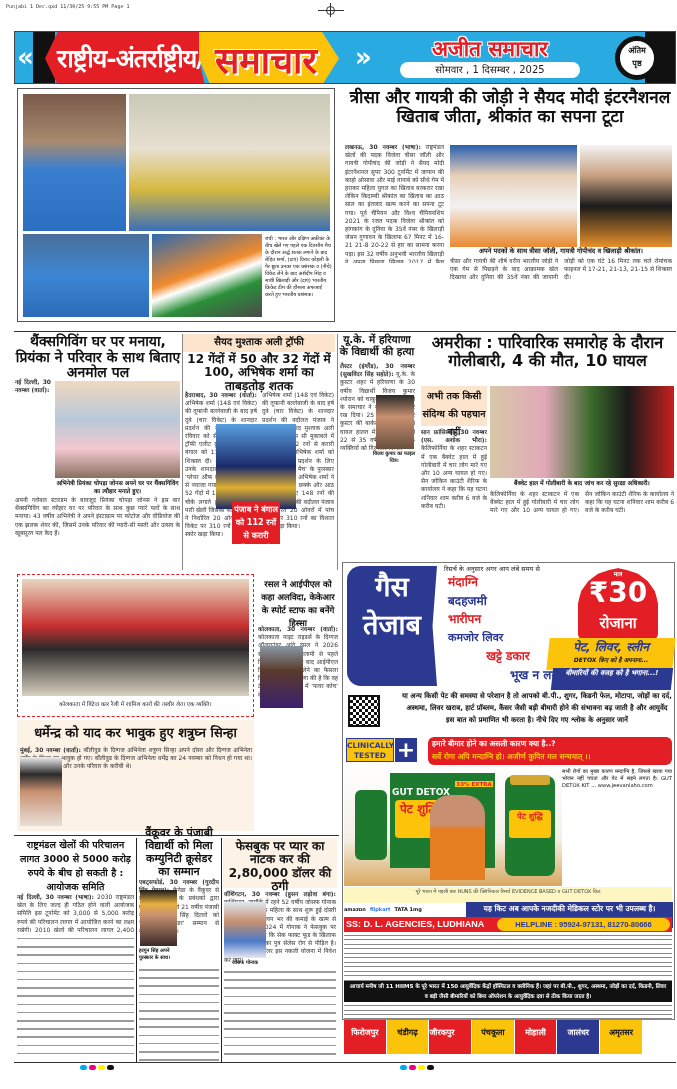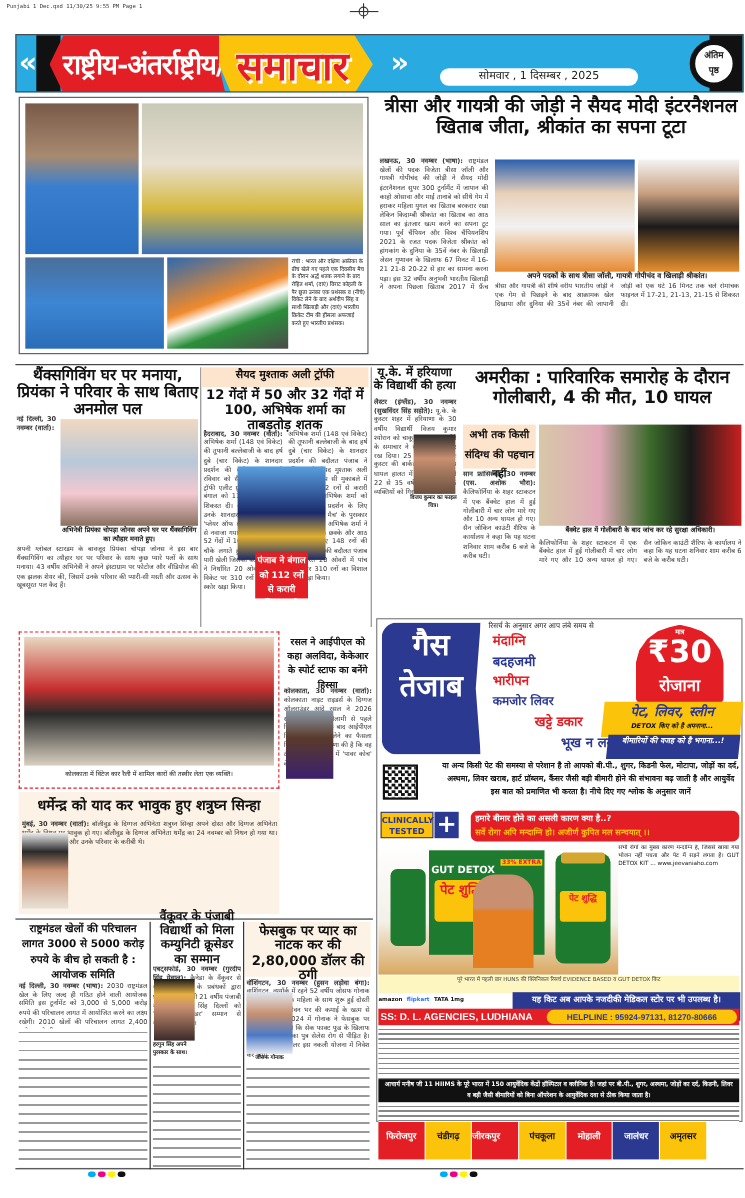--- a/index.html
+++ b/index.html
@@ -13,21 +13,21 @@
 
 .banner{position:absolute;left:14px;top:31px;width:662px;height:53px;border:1px solid #444;background:#29abe2;overflow:hidden}
 .ban-black{position:absolute;left:18px;top:0;width:22px;height:53px;background:#111}
 .ban-red{position:absolute;left:30px;top:0;width:160px;height:53px;background:#e31e24;clip-path:polygon(8% 0,100% 0,96% 50%,100% 100%,8% 100%,0 50%)}
 .ban-title{position:absolute;left:42px;top:8px;font-size:25px;font-weight:bold;color:#fff;white-space:nowrap;font-family:"DejaVu Serif",serif;letter-spacing:-1px}
 .ban-yellow{position:absolute;left:184px;top:0;width:140px;height:53px;background:#fcc30b;clip-path:polygon(0 0,88% 0,100% 50%,88% 100%,8% 100%,0 50%)}
 .ban-samachar{position:absolute;left:200px;top:3px;font-size:36px;font-weight:bold;color:#e31e24;text-shadow:2px 2px 0 #fff,-1px -1px 0 #fff;font-family:"DejaVu Serif",serif}
 .chev{position:absolute;top:10px;font-size:26px;color:#fff;font-weight:bold}
 .ajit{position:absolute;left:375px;top:2px;width:200px;text-align:center;font-size:21px;font-weight:bold;color:#e31e24;text-shadow:1px 1px 0 #fff,-1px -1px 0 #fff,1px -1px 0 #fff,-1px 1px 0 #fff}
 .datepill{position:absolute;left:385px;top:30px;width:180px;height:16px;background:#fff;border-radius:8px;font-size:10px;text-align:center;line-height:16px;color:#222}
-.ps-circle{position:absolute;right:4px;top:4px;width:44px;height:44px;border-radius:50%;background:#fff;border:5px solid #111;font-size:8px;text-align:center;line-height:13px;padding-top:3px;font-weight:bold}
+.ps-circle{position:absolute;right:16px;top:4px;width:44px;height:44px;border-radius:50%;background:#fff;border:5px solid #111;font-size:8px;text-align:center;line-height:13px;padding-top:3px;font-weight:bold}
 .ban-right-black{position:absolute;right:0;top:0;width:30px;height:53px;background:#111}
 
 .photo{position:absolute;overflow:hidden}
 .hl{position:absolute;font-weight:bold;color:#111;font-family:"DejaVu Sans",sans-serif;line-height:1.12;text-align:center}
 .txt{position:absolute;font-size:6px;line-height:8.2px;color:#333;text-align:justify;overflow:hidden}
 .cap{position:absolute;font-size:6.5px;font-weight:bold;color:#111;line-height:8.5px;text-align:center}
 .vline{position:absolute;width:1px;background:#888}
 .hline{position:absolute;height:1px;background:#888}
 .lines{background:repeating-linear-gradient(#fff 0 3px,#9a9a9a 3px 4.5px,#fff 4.5px 8.2px)}
 </style>
@@ -40,20 +40,21 @@
   </div>
 
 <div class="banner">
   <div class="chev" style="left:2px;color:#fff">«</div>
   <div class="ban-black"></div>
   <div class="ban-red"></div>
   <div class="ban-title">राष्ट्रीय-अंतर्राष्ट्रीय/खेल</div>
   <div class="ban-yellow"></div>
   <div class="ban-samachar">समाचार</div>
   <div class="chev" style="left:340px">»</div>
+  <div class="ajit">अजीत समाचार</div>
   <div class="datepill">सोमवार , 1 दिसम्बर , 2025</div>
   <div class="ban-right-black"></div>
   <div class="ps-circle">
     <div>अंतिम</div>
     <div>पृष्ठ</div>
   </div>
 </div>
 
 <div class="abs" style="left:17px;top:88px;width:318px;height:234px;border:1px solid #555">
   <div class="photo" style="left:5px;top:5px;width:103px;height:137px;background:linear-gradient(180deg,#7a5a48 0%,#a88a70 35%,#3a7fcf 55%,#2b6fc0 100%)"></div>

